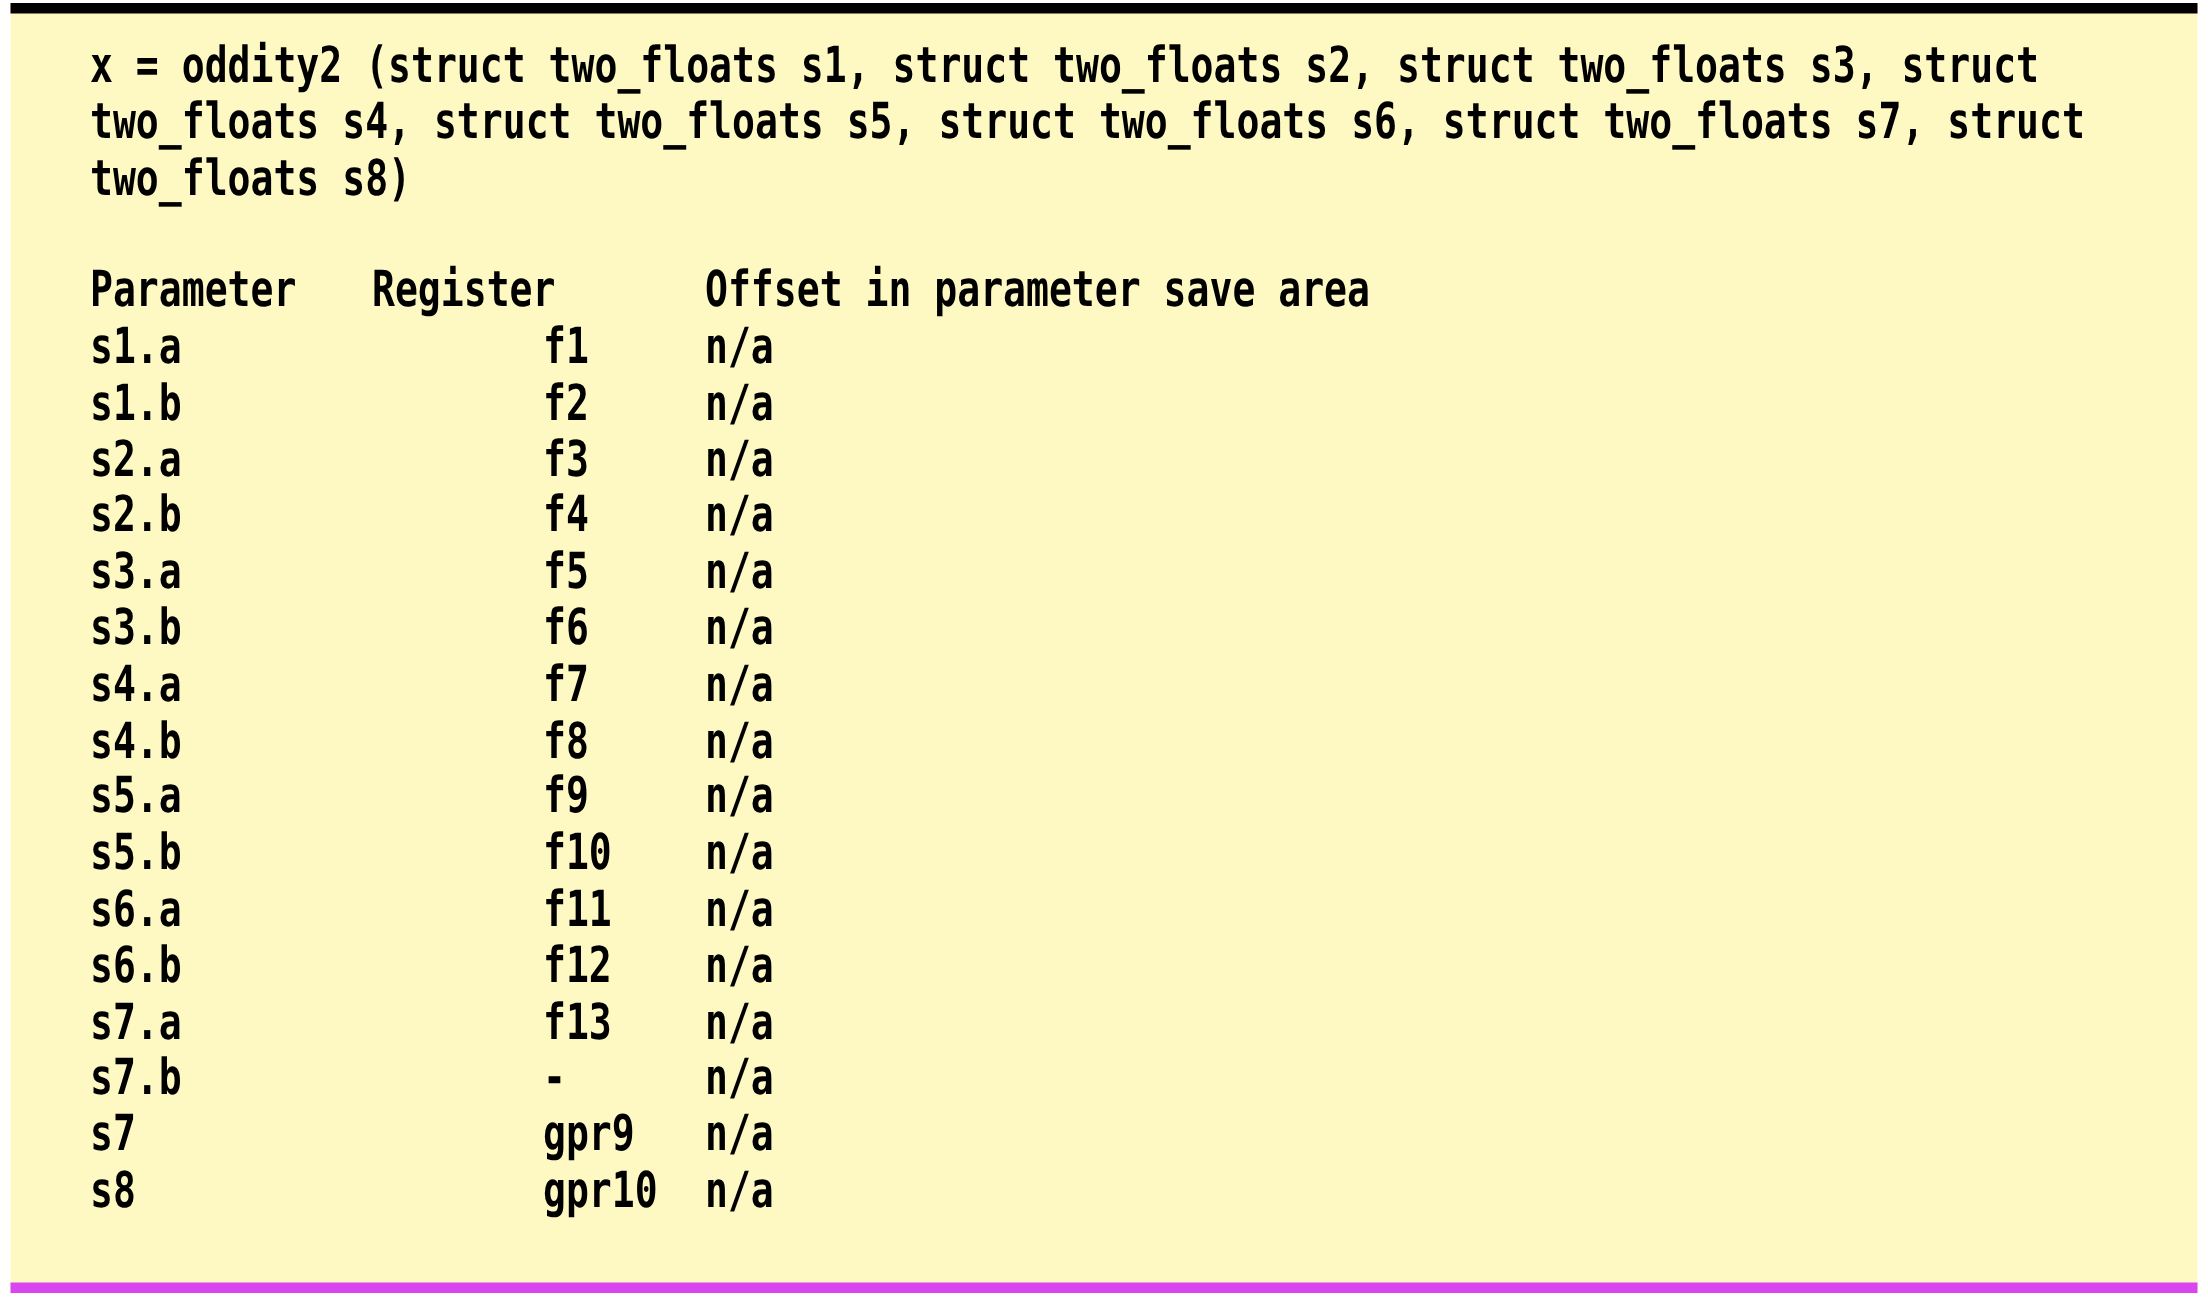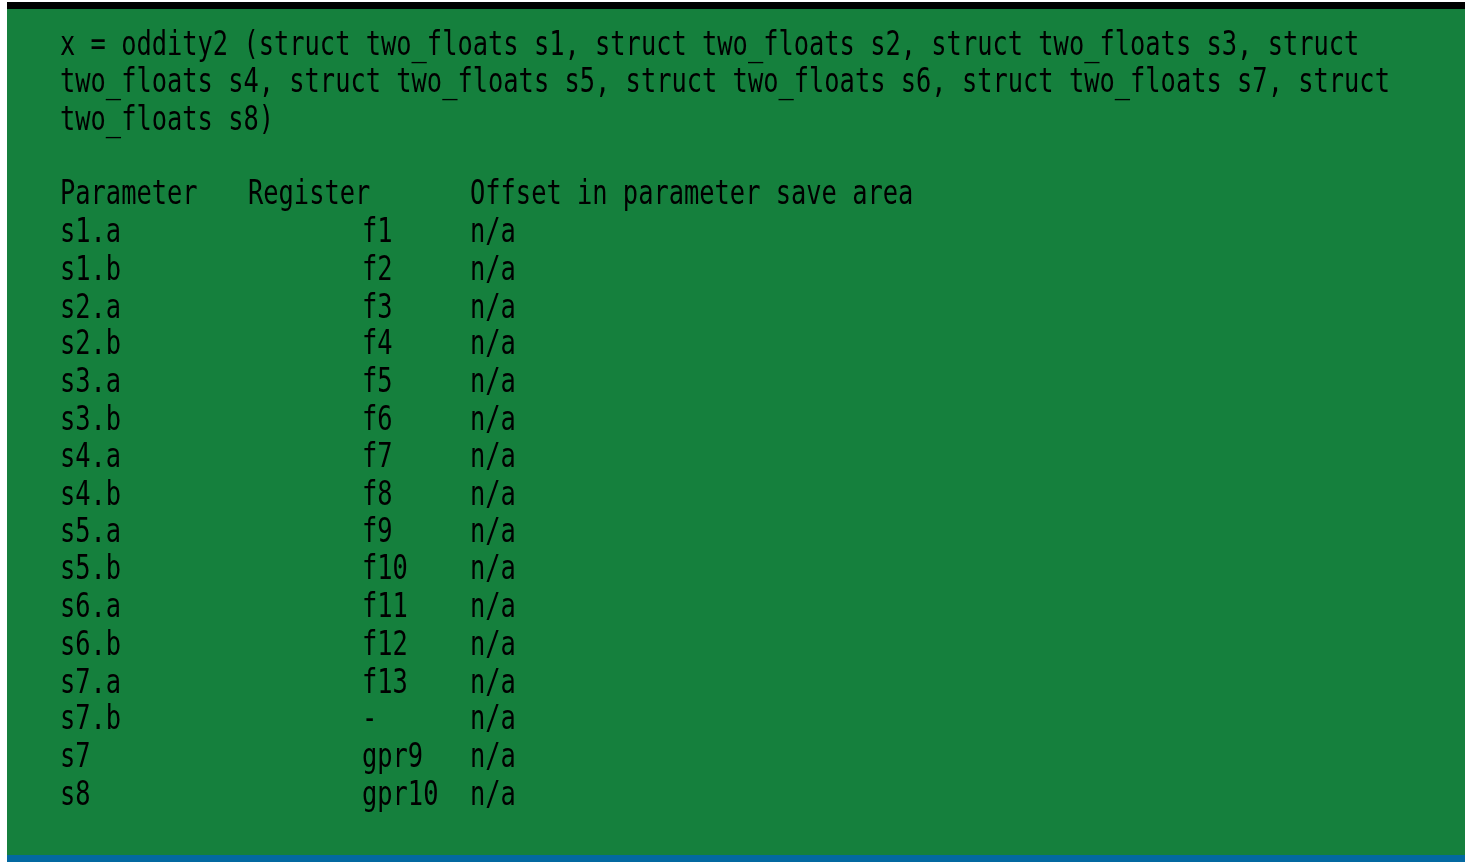--- a/index.html
+++ b/index.html
@@ -6,24 +6,25 @@
     margin: 0;
     padding: 0;
     background: #ffffff;
     width: 1472px;
     height: 866px;
     overflow: hidden;
   }
   .figure {
     margin: 2px 7px 0 7px;
     border-top: 7px solid #000000;
-    border-bottom: 7px solid #0369a1;
+    border-bottom: 7px solid #d946ef;
     height: 846px;
-    background: #15803d;
+    background: #fef9c3;
     box-sizing: content-box;
+    font-weight: bold;
   }
   .content {
     font-family: "DejaVu Sans Mono", "Liberation Mono", monospace;
     font-size: 25.4px;
     line-height: 28.8px;
     color: #000000;
     padding-top: 12px;
     transform: scaleY(1.302);
     transform-origin: 0 0;
     letter-spacing: 0;

